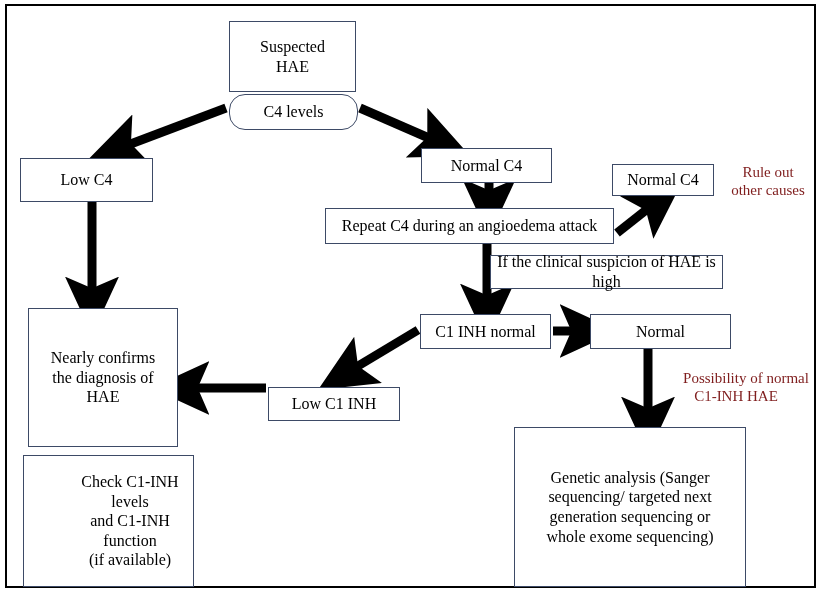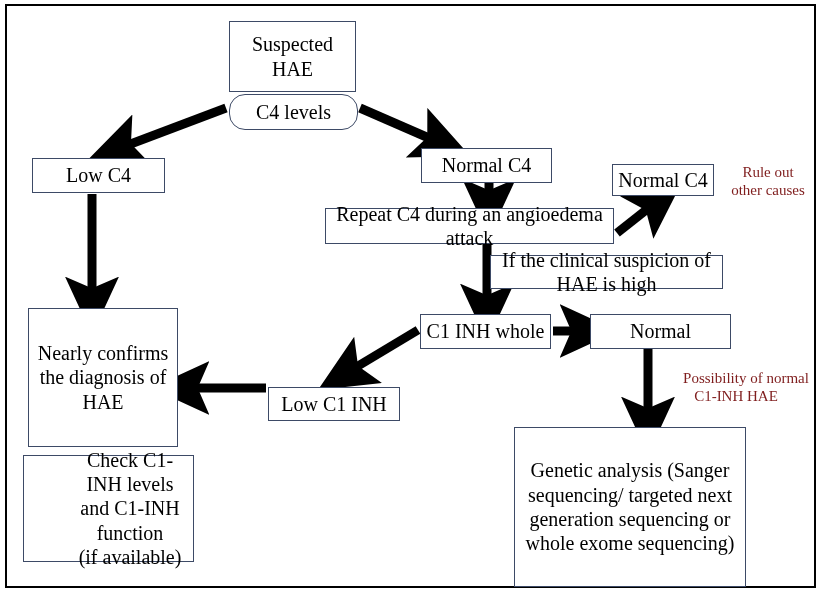--- a/index.html
+++ b/index.html
@@ -27,21 +27,21 @@
   .node {
     position: absolute;
     box-sizing: border-box;
     border: 1.5px solid #3d4a66;
     background: #ffffff;
     display: flex;
     align-items: center;
     justify-content: center;
     text-align: center;
     color: #000000;
-    font-size: 20px;
+    font-size: 16px;
     line-height: 1.22;
     padding: 2px 4px;
     font-family: "Liberation Serif", "DejaVu Serif", serif;
   }
   .freetext {
     position: absolute;
     text-align: center;
     color: #7f1d1d;
     font-size: 15px;
     line-height: 1.22;
@@ -113,59 +113,59 @@
 
   <div class="node" style="left:229px; top:21px; width:127px; height:71px;">
     <span style="white-space:pre-line;">Suspected
 HAE</span>
   </div>
 
   <div class="node" style="left:229px; top:94px; width:129px; height:36px;border-radius:16px;">
     <span style="white-space:pre-line;">C4 levels</span>
   </div>
 
-  <div class="node" style="left:32px; top:158px; width:133px; height:35px;">
+  <div class="node" style="left:20px; top:158px; width:133px; height:44px;">
     <span style="white-space:pre-line;">Low C4</span>
   </div>
 
   <div class="node" style="left:421px; top:148px; width:131px; height:35px;">
     <span style="white-space:pre-line;">Normal C4</span>
   </div>
 
   <div class="node" style="left:325px; top:208px; width:289px; height:36px;">
     <span style="white-space:pre-line;">Repeat C4 during an angioedema attack</span>
   </div>
 
   <div class="node" style="left:612px; top:164px; width:102px; height:32px;">
     <span style="white-space:pre-line;">Normal C4</span>
   </div>
 
   <div class="node" style="left:490px; top:255px; width:233px; height:34px;">
     <span style="white-space:pre-line;">If the clinical suspicion of HAE is high</span>
   </div>
 
   <div class="node" style="left:420px; top:314px; width:131px; height:35px;">
-    <span style="white-space:pre-line;">C1 INH whole</span>
+    <span style="white-space:pre-line;">C1 INH normal</span>
   </div>
 
   <div class="node" style="left:590px; top:314px; width:141px; height:35px;">
     <span style="white-space:pre-line;">Normal</span>
   </div>
 
   <div class="node" style="left:268px; top:371px; width:132px; height:34px;margin-top:16px;">
     <span style="white-space:pre-line;">Low C1 INH</span>
   </div>
 
   <div class="node" style="left:28px; top:308px; width:150px; height:139px;">
     <span style="white-space:pre-line;">Nearly confirms
 the diagnosis of
 HAE</span>
   </div>
 
-  <div class="node" style="left:23px; top:455px; width:171px; height:107px;padding-left:47px;">
+  <div class="node" style="left:23px; top:455px; width:171px; height:132px;padding-left:47px;">
     <span style="white-space:pre-line;">Check C1-INH levels
 and C1-INH function
 (if available)</span>
   </div>
 
   <div class="node" style="left:514px; top:427px; width:232px; height:160px;">
     <span style="white-space:pre-line;">Genetic analysis (Sanger
 sequencing/ targeted next
 generation sequencing or
 whole exome sequencing)</span>

